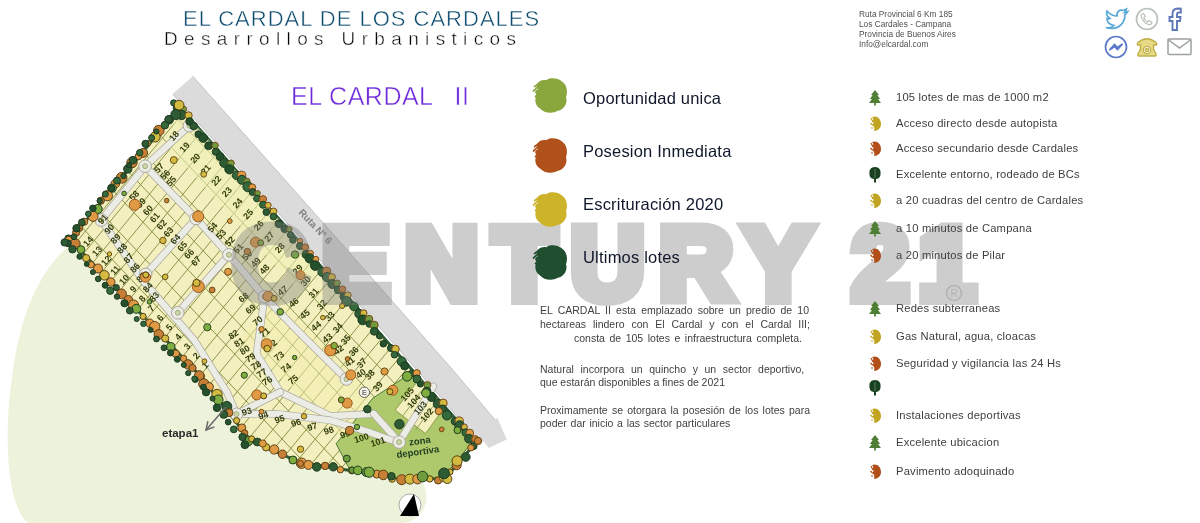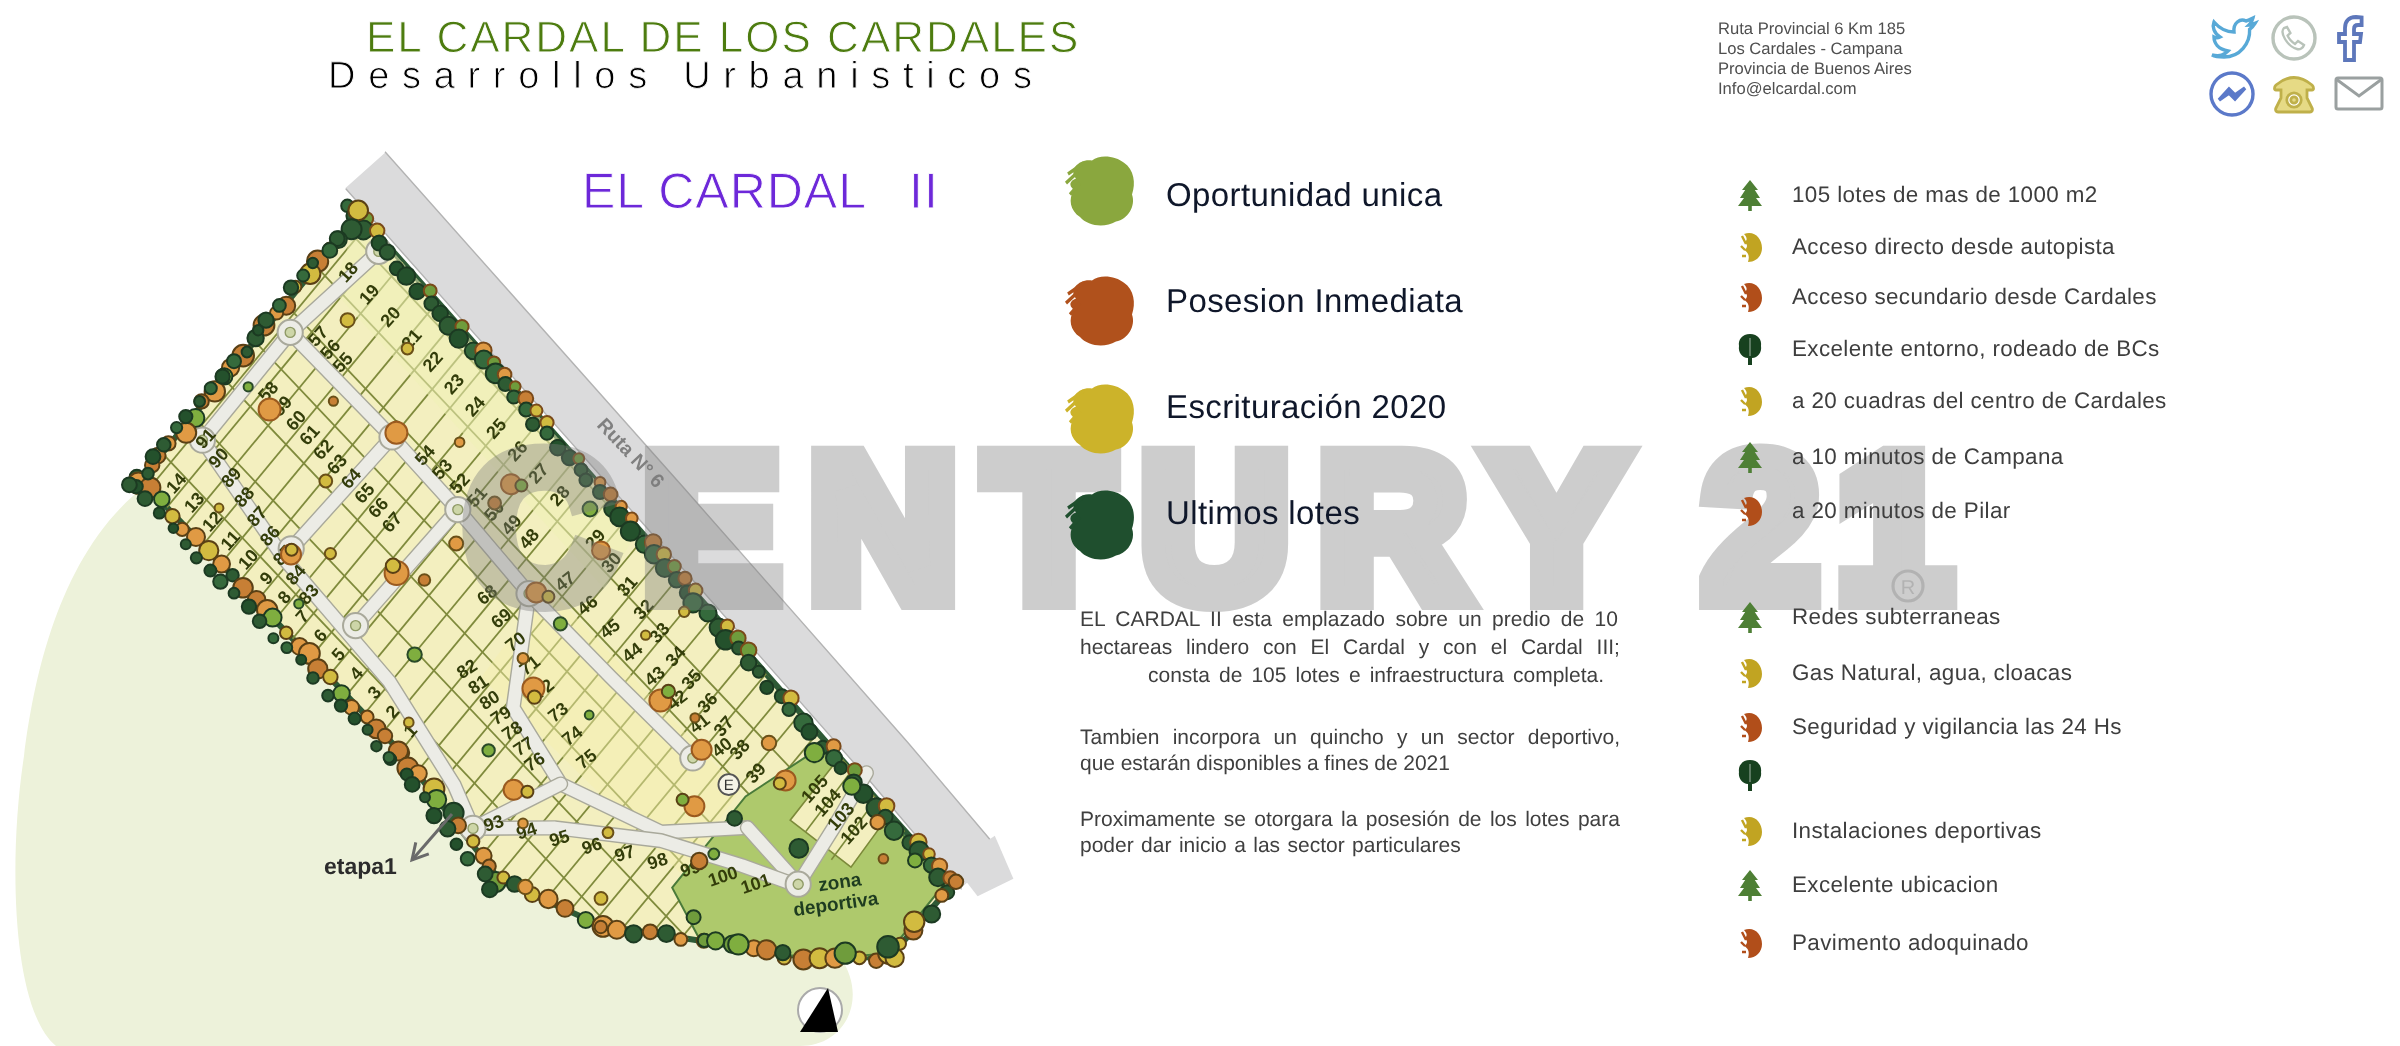--- a/index.html
+++ b/index.html
@@ -528,21 +528,21 @@
 <svg xmlns="http://www.w3.org/2000/svg" width="1200" height="523" viewBox="0 0 1200 523" style="position:absolute;left:0;top:0">
 <g opacity="0.38" font-family="Liberation Sans, sans-serif" font-weight="bold" fill="#7d7d7d" stroke="#7d7d7d" stroke-width="12">
       <text x="233" y="299" font-size="102" letter-spacing="15">CENTURY</text>
       <text x="852" y="299" font-size="102" letter-spacing="10">21</text>
     </g>
 <g opacity="0.55">
       <circle cx="954" cy="293" r="7.5" fill="none" stroke="#9d9d9d" stroke-width="1.6"></circle>
 <text x="954" y="297" font-size="10" font-family="Liberation Sans, sans-serif" fill="#9d9d9d" text-anchor="middle">R</text>
     </g>
 </svg>
-<div class="abs thin" id="title1" style="left:183px;top:8px;font-size:22px;color:#4d7c0f;letter-spacing:1px;white-space:nowrap;">EL CARDAL DE LOS CARDALES</div>
+<div class="abs thin" id="title1" style="left:183px;top:8px;font-size:22px;color:#0c4a6e;letter-spacing:1px;white-space:nowrap;">EL CARDAL DE LOS CARDALES</div>
 <div class="abs thin" id="title2" style="left:164px;top:29px;font-size:19px;color:#000000;letter-spacing:6.35px;white-space:nowrap;">Desarrollos Urbanisticos</div>
 <div class="abs" style="left:859px;top:8.6px;width:200px;text-align:left;font-size:8.3px;line-height:10px;color:#4f4f4f;">Ruta Provincial 6 Km 185<br>Los Cardales - Campana<br>Provincia de Buenos Aires<br>Info@elcardal.com</div>
 <svg xmlns="http://www.w3.org/2000/svg" width="120" height="70" viewBox="0 0 120 70" style="position:absolute;left:1102;top:6">
 <g fill="none" stroke="#58a9d7" stroke-width="1.7">
       <path d="M4,21.5 C8,22.5 10,21.5 12,19.5 C7,18.5 5,15.5 5,12.5 C6,13 7,13 8,12.5 C5,10.5 4,7.5 5,5 C8,8.5 12,10 15,10 C14.5,5.5 18,3 21,4.5 C22.3,4.2 23.5,3.5 24.5,3 C24.2,4.5 23.5,5.5 22.5,6.5 C23.6,6.4 24.6,6.1 25.5,5.7 C24.8,6.9 23.8,7.9 22.8,8.7 C23.2,15.5 18,22.5 10,22.5 C8,22.5 5.5,22.3 4,21.5 Z"></path>
     </g>
 <g fill="none" stroke="#b9c3ba" stroke-width="1.7">
       <circle cx="45" cy="13" r="10.5"></circle>
       <path d="M40,8 C39,9 39,11 40.5,13.5 C42,16 44.5,18 46.5,18.5 C48,19 49.5,18 50,16.5 L47,14.5 L45.5,16 C44,15 42.5,13.5 41.8,11.8 L43.2,10.5 L41.5,7.5 Z" stroke-width="1.2"></path>
     </g>
@@ -582,21 +582,21 @@
 <path d="M2,8 L10,3 M1,12 L7,7 M3,17 L8,12" stroke="#1f4f2e" stroke-width="1.6" fill="none"></path>
     </g>
 </svg>
 <div class="abs leg" style="left:583px;top:90px;">Oportunidad unica</div>
 <div class="abs leg" style="left:583px;top:143px;">Posesion Inmediata</div>
 <div class="abs leg" style="left:583px;top:196px;">Escrituración 2020</div>
 <div class="abs leg" style="left:583px;top:248.5px;">Ultimos lotes</div>
 <div class="abs pl" id="ws1" style="top:305.0px;word-spacing:2.28px;">EL CARDAL II esta emplazado sobre un predio de 10</div>
 <div class="abs pl" id="ws2" style="top:319.0px;word-spacing:3.99px;">hectareas lindero con El Cardal y con el Cardal III;</div>
 <div class="abs pl" id="ws3" style="top:333.0px;word-spacing:1.62px;margin-left:34px;">consta de 105 lotes e infraestructura completa.</div>
-<div class="abs pl" id="ws4" style="top:363.5px;word-spacing:3.72px;">Tambien incorpora un quincho y un sector deportivo,</div>
+<div class="abs pl" id="ws4" style="top:363.5px;word-spacing:3.72px;">Natural incorpora un quincho y un sector deportivo,</div>
 <div class="abs pl" id="ws5" style="top:377.0px;word-spacing:-0.11px;">que estarán disponibles a fines de 2021</div>
 <div class="abs pl" id="ws6" style="top:404.5px;word-spacing:1.28px;">Proximamente se otorgara la posesión de los lotes para</div>
 <div class="abs pl" id="ws7" style="top:418.0px;word-spacing:0.79px;">poder dar inicio a las sector particulares</div>
 <svg xmlns="http://www.w3.org/2000/svg" width="1200" height="523" viewBox="0 0 1200 523" style="position:absolute;left:0;top:0">
     <g transform="translate(869,90)">
       <path d="M6,0 L10,5 L8.4,5 L11,9 L9,9 L12,13 L6.9,13 L6.9,15.5 L5.1,15.5 L5.1,13 L0,13 L3,9 L1,9 L3.6,5 L2,5 Z" fill="#4e7f35"></path>
     </g>
     <text x="896" y="101" font-family="Liberation Sans, sans-serif" font-size="11.2" fill="#3e3e3e" letter-spacing="0.2">105 lotes de mas de 1000 m2</text>
     <g transform="translate(869,116)">
       <path d="M3,1 C8,-1 12,3 12,8 C12,12 9,15 5,15 C6,12 5,10 3,9 C5,8 5,6 3,5 C5,4.5 4.5,2.5 3,1 Z" fill="#c1a422"></path>

